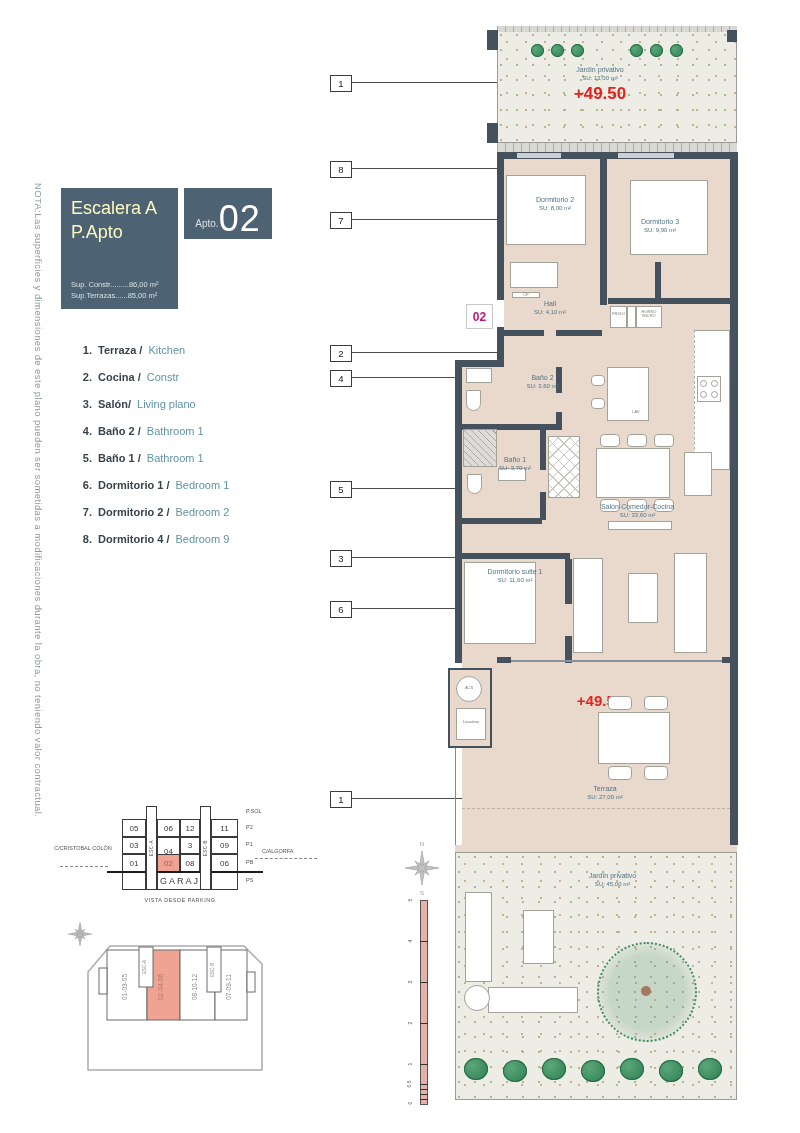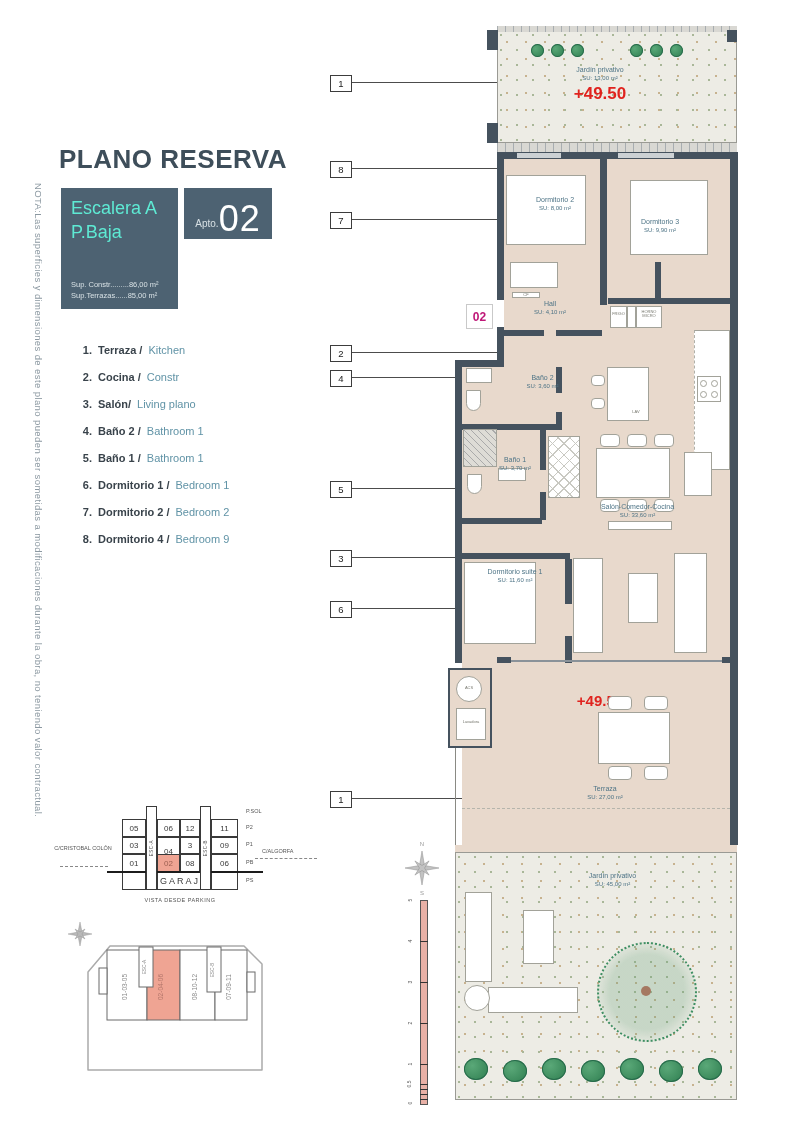--- a/index.html
+++ b/index.html
@@ -5,21 +5,21 @@
   html,body{margin:0;padding:0;background:#fff;}
   .page{position:relative;width:800px;height:1133px;background:#fff;overflow:hidden;
         font-family:"Liberation Sans",sans-serif;}
   .abs{position:absolute;}
   
   .vnote{position:absolute;left:28px;top:183px;height:770px;width:16px;
          writing-mode:vertical-rl;text-orientation:mixed;font-size:9.5px;color:#8b98a1;letter-spacing:.4px;}
   .title{position:absolute;left:59px;top:144px;font-size:26px;font-weight:700;color:#3e4e5a;letter-spacing:.5px;}
   .slatebox{position:absolute;background:#4d6272;color:#eef3f5;}
   .ibox{left:61px;top:188px;width:117px;height:121px;padding:8px 10px;box-sizing:border-box;}
-  .ibox .big{font-size:18px;font-weight:400;color:#5eead4;line-height:1.35;}
+  .ibox .big{font-size:18px;font-weight:400;color:#fef9c3;line-height:1.35;}
   .ibox .sup{position:absolute;left:10px;bottom:8px;font-size:7.5px;color:#d7e0e4;line-height:1.5;}
   .abox{left:184px;top:188px;width:88px;height:51px;display:flex;align-items:flex-end;justify-content:center;padding-bottom:4px;box-sizing:border-box;}
   .abox .pre{font-size:10px;margin-bottom:6px;color:#d7e0e4;}
   .abox .num{font-size:36px;font-weight:200;line-height:.9;color:#fff;letter-spacing:1px;}
   .legend{position:absolute;left:78px;top:344px;width:230px;}
   .lg{display:flex;gap:6px;height:27px;align-items:flex-start;font-size:11px;}
   .lg-n{width:14px;color:#39434b;font-weight:700;text-align:right;}
   .lg-es{color:#39434b;font-weight:700;white-space:nowrap;}
   .lg-en{color:#6093a6;white-space:nowrap;}
   
@@ -67,25 +67,24 @@
   .gsmall{position:absolute;font-size:5.5px;color:#555;text-align:center;}
   .scaletick{position:absolute;height:1px;background:#333;width:8px;}
   .scalenum{position:absolute;font-size:5px;color:#555;transform:rotate(-90deg);}
 </style>
 </head>
 <body>
 
 <div class="page">
 
   <div class="vnote">NOTA:Las superficies y dimensiones de este plano pueden ser sometidas a modificaciones durante la obra, no teniendo valor contractual.</div>
-  <div class="title">PLANO RESERVA</div>
 
   <div class="slatebox ibox">
     <div class="big">Escalera A</div>
-    <div class="big">P.Baja</div>
+    <div class="big">P.Apto</div>
     <div class="sup">
       <div>Sup. Constr.........86,00 m²</div>
       <div>Sup.Terrazas......85,00 m²</div>
     </div>
   </div>
 
   <div class="slatebox abox">
     <span class="pre">Apto.</span>
     <span class="num">02</span>
   </div>

